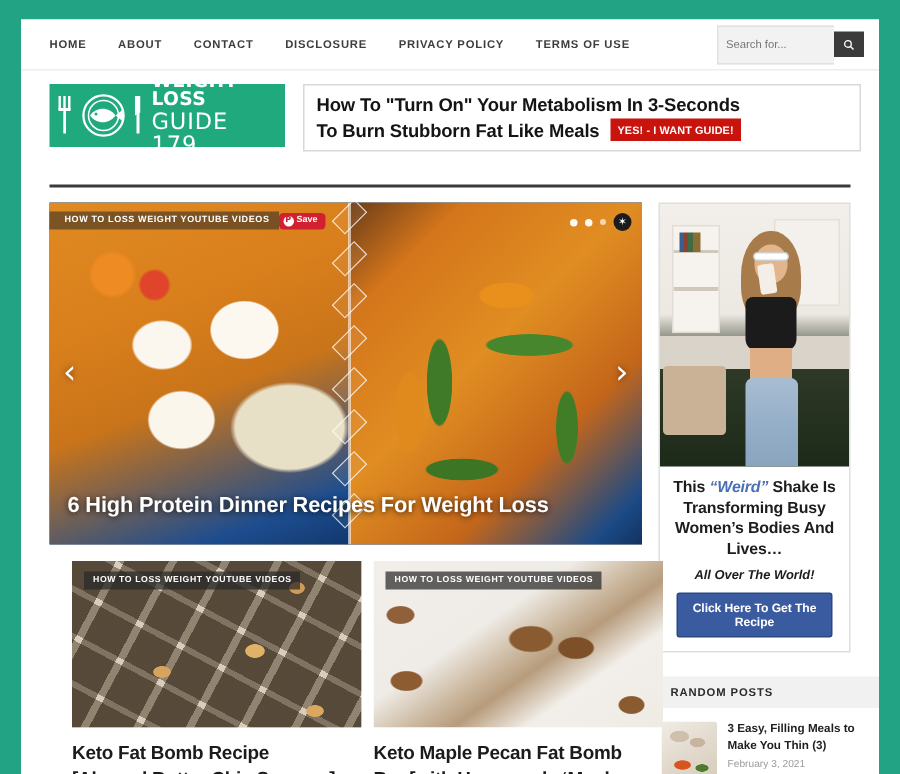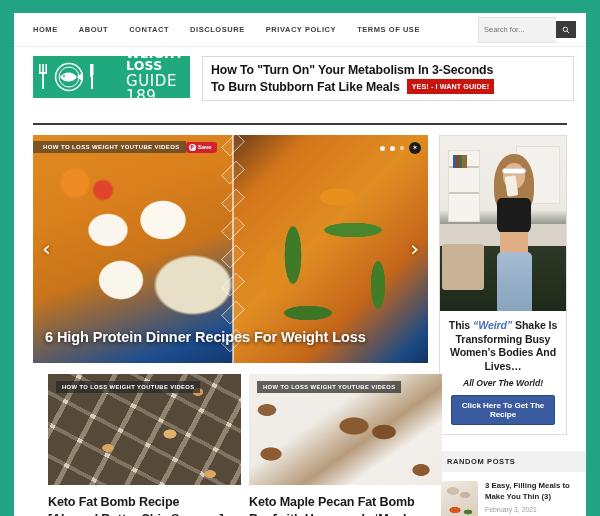--- a/index.html
+++ b/index.html
@@ -50,21 +50,20 @@
     display: flex; align-items: flex-start;
     padding: 9px 12px 0 19px; gap: 12px;
     height: 68px;
   }
   .logo {
     width: 157px; height: 42px;
     background: #21a97e;
     display: flex; align-items: center;
     padding: 0 5px;
     flex-shrink: 0;
-    gap: 25px;
   }
   .logo-mark { display: flex; align-items: center; gap: 1px; }
   .logo-mark svg { display: block; }
   .logo-text { margin-left: 4px; color: #fff; line-height: 1; }
   .logo-l1 {
     font-size: 12.5px; font-weight: bold; letter-spacing: .2px;
     font-family: "DejaVu Sans", sans-serif;
   }
   .logo-l2 {
     font-size: 15px; letter-spacing: .6px; margin-top: 1px;
@@ -403,21 +402,21 @@
           <path d="M25 15 L30 11 L30 19 Z" fill="#fff"></path>
           <circle cx="12" cy="14" r="1" fill="#21a97e"></circle>
         </svg>
         <svg width="10" height="30" viewBox="0 0 10 30">
           <path d="M3 2 L6.5 2 L6.5 13 L3 15 Z" fill="#fff"></path>
           <rect x="4" y="13" width="2" height="14" fill="#fff"></rect>
         </svg>
       </div>
       <div class="logo-text">
         <div class="logo-l1">WEIGHT LOSS</div>
-        <div class="logo-l2">GUIDE 189</div>
+        <div class="logo-l2">GUIDE 179</div>
       </div>
     </div>
 
     <div class="banner">
       <div class="banner-l1">How To "Turn On" Your Metabolism In 3-Seconds</div>
       <div class="banner-l2">
         <span class="txt">To Burn Stubborn Fat Like Meals</span>
         <span class="banner-cta">YES! - I WANT GUIDE!</span>
       </div>
     </div>

